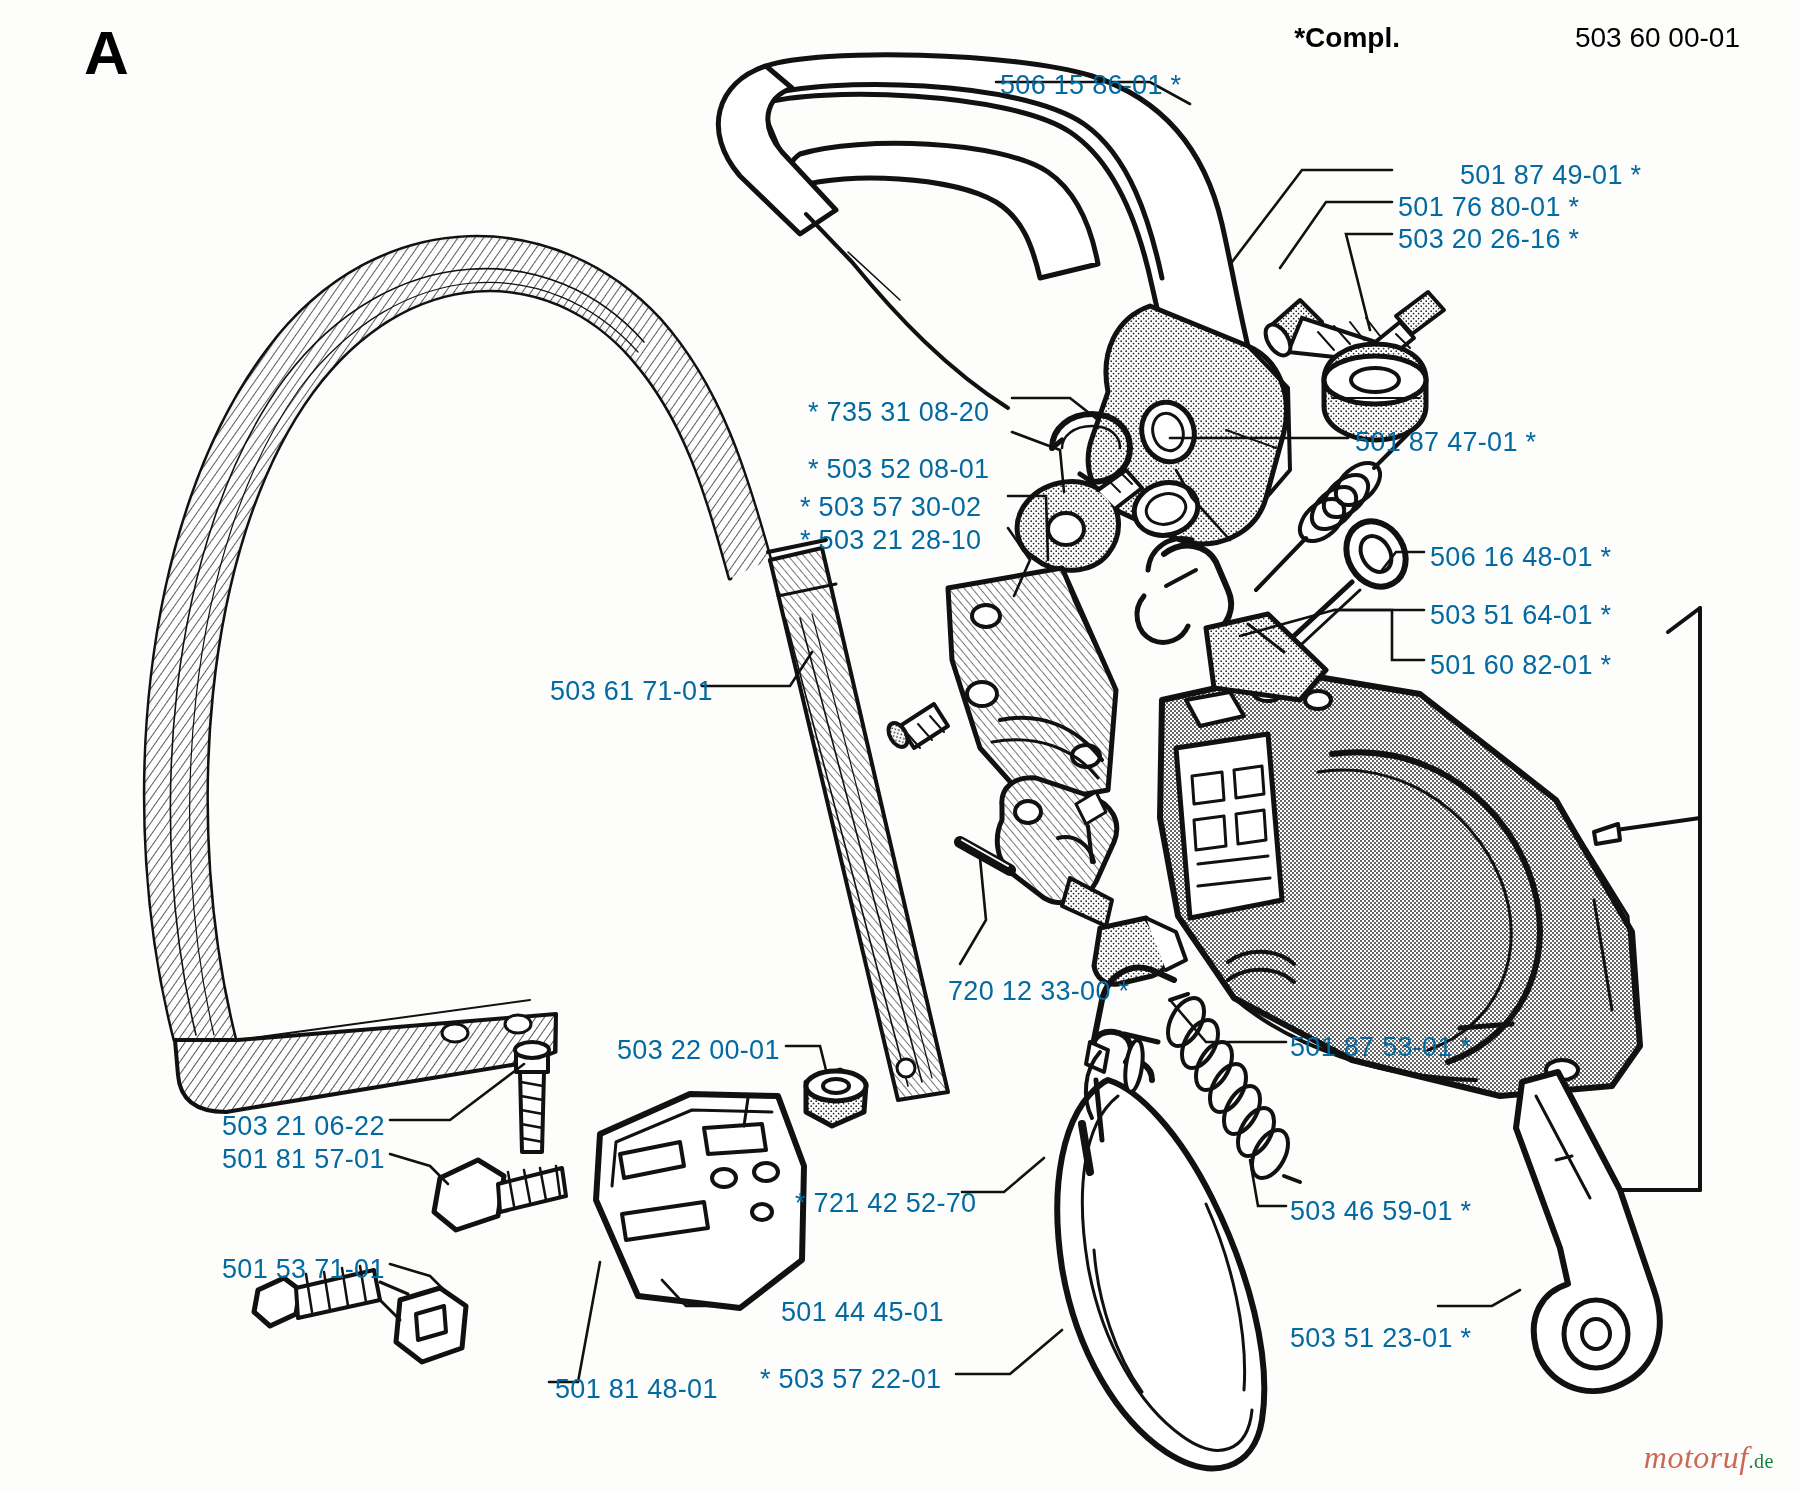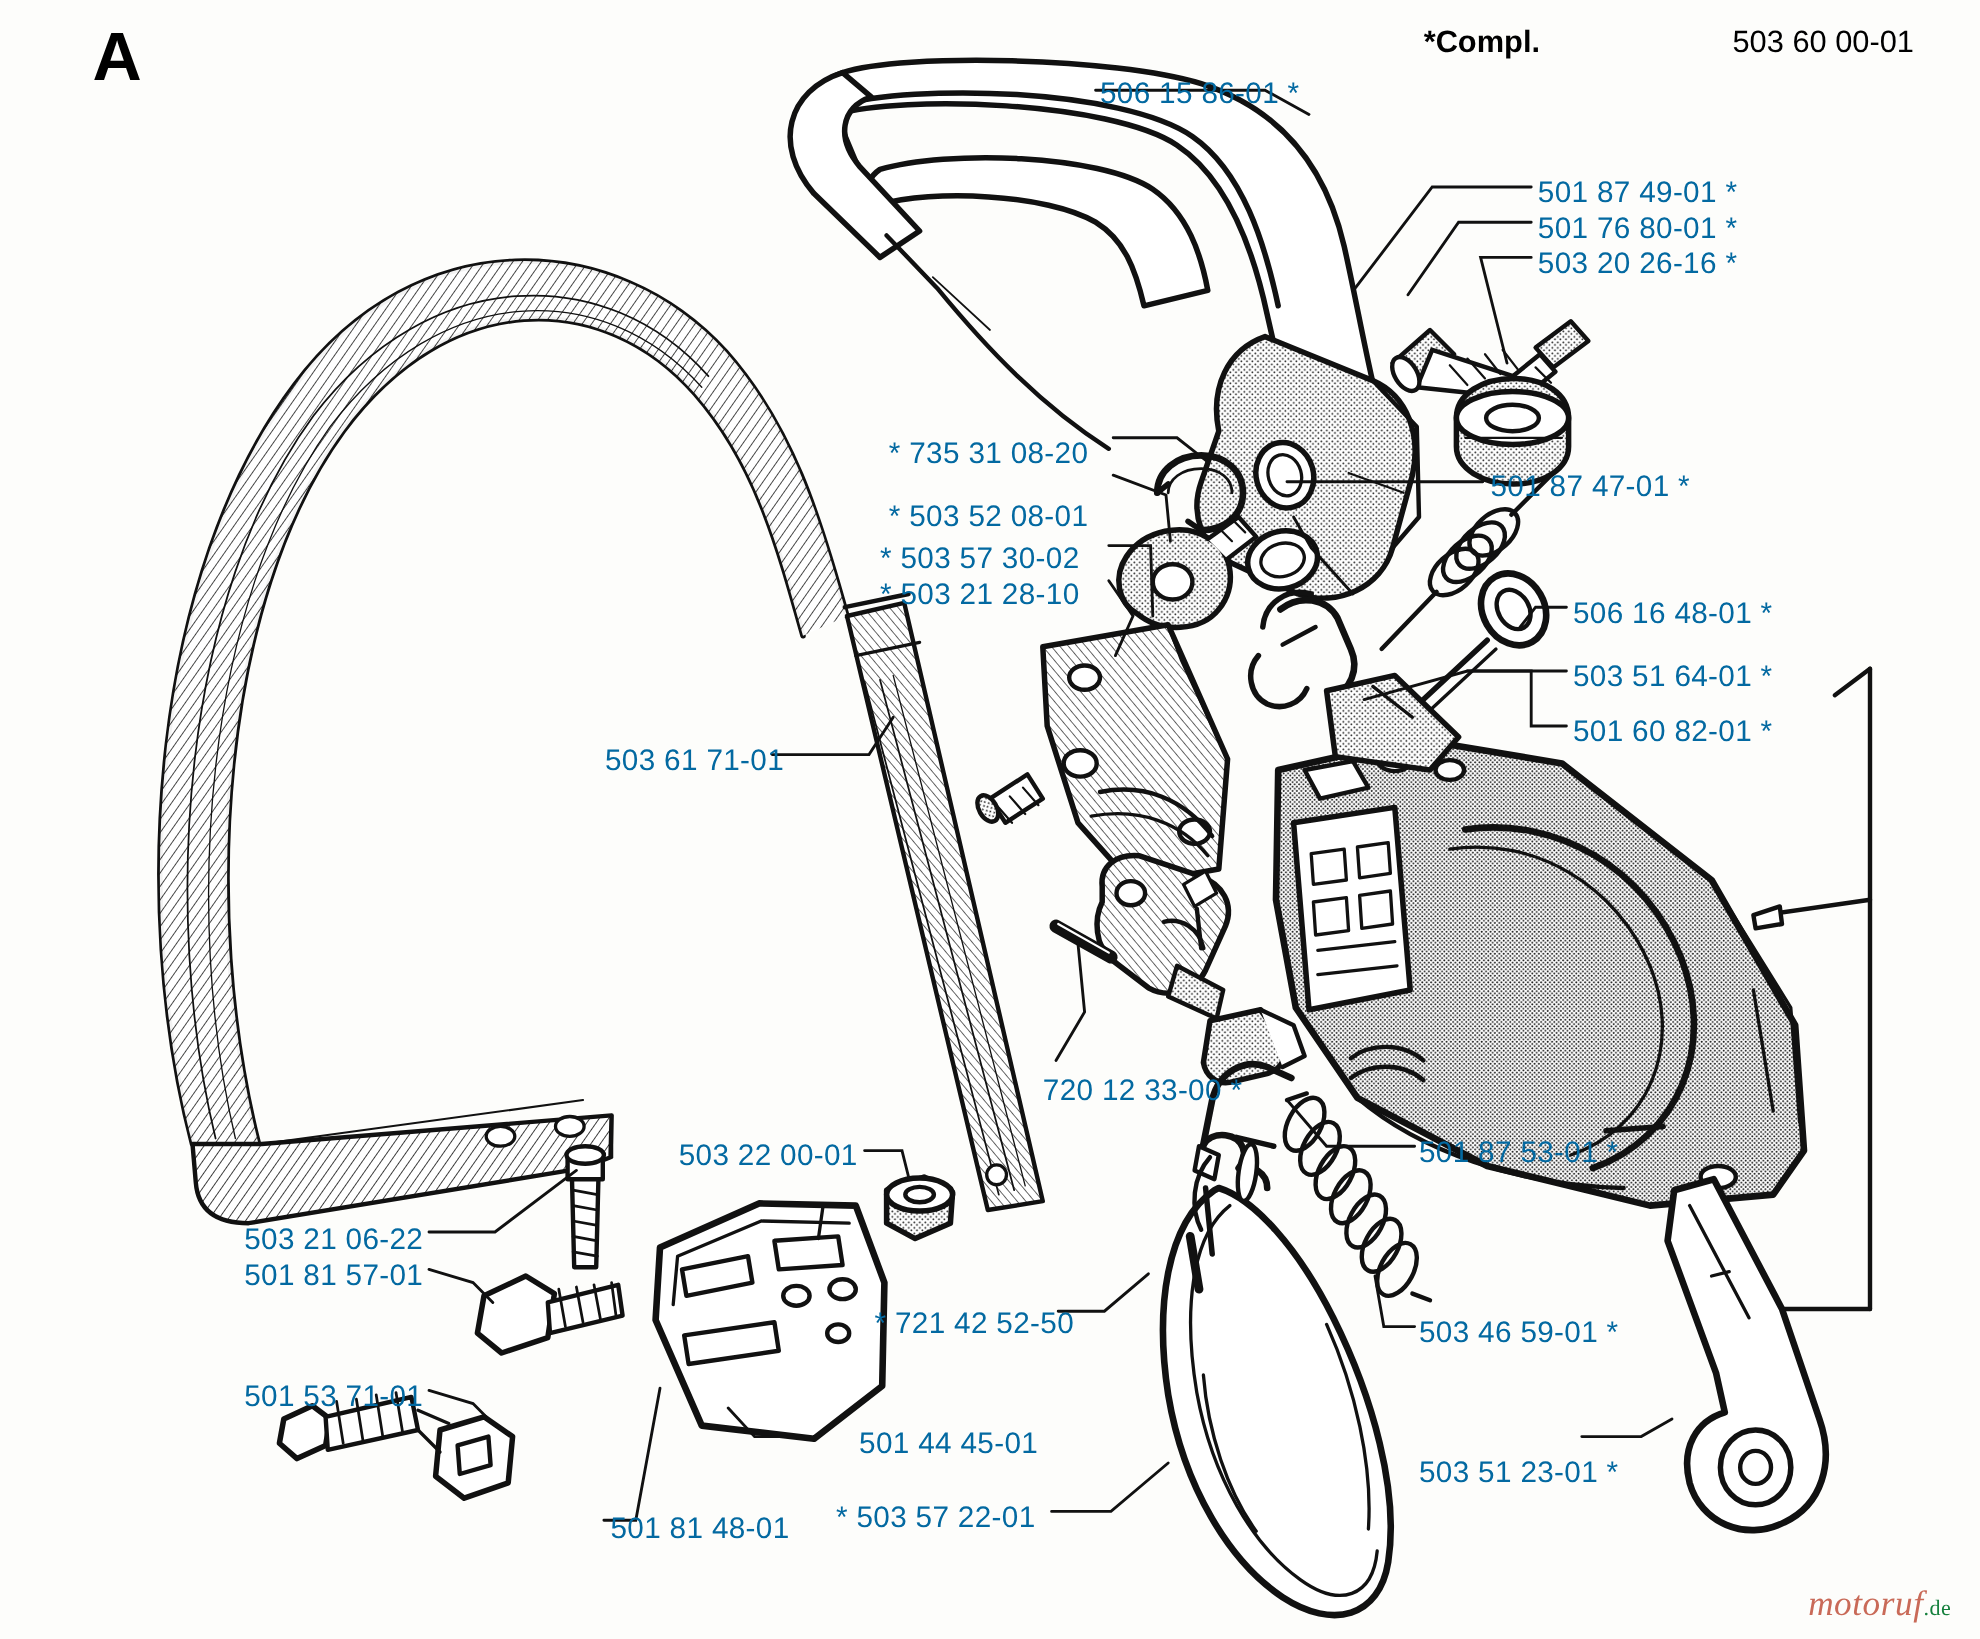--- a/index.html
+++ b/index.html
@@ -433,38 +433,38 @@
   </svg>
 
   <div class="section-letter" style="left:84px; top:22px;">A</div>
 
   <div class="hdr" style="right:400px; top:22px; font-weight:bold;">*Compl.</div>
 
   <div class="hdr" style="right:60px; top:22px;">503 60 00-01</div>
 
   <div id="labels">
       <div class="lbl" style="left: 1000px; top: 68px;">506 15 86-01 *</div>
-      <div class="lbl" style="left: 1398px; top: 158px;">501 87 49-01 *</div>
+      <div class="lbl" style="left: 1460px; top: 158px;">501 87 49-01 *</div>
       <div class="lbl" style="left: 1398px; top: 190px;">501 76 80-01 *</div>
       <div class="lbl" style="left: 1398px; top: 222px;">503 20 26-16 *</div>
       <div class="lbl" style="left: 808px; top: 395px;">* 735 31 08-20</div>
       <div class="lbl" style="left: 808px; top: 428px; margin-top: 24px;">* 503 52 08-01</div>
       <div class="lbl" style="left: 1355px; top: 425px;">501 87 47-01 *</div>
       <div class="lbl" style="left: 800px; top: 490px;">* 503 57 30-02</div>
       <div class="lbl" style="left: 800px; top: 523px;">* 503 21 28-10</div>
       <div class="lbl" style="left: 1430px; top: 540px;">506 16 48-01 *</div>
       <div class="lbl" style="left: 1430px; top: 598px;">503 51 64-01 *</div>
       <div class="lbl" style="left: 1430px; top: 648px;">501 60 82-01 *</div>
       <div class="lbl" style="left: 550px; top: 674px;">503 61 71-01</div>
       <div class="lbl" style="left: 948px; top: 974px;">720 12 33-00 *</div>
       <div class="lbl" style="left: 1290px; top: 1030px;">501 87 53-01 *</div>
       <div class="lbl" style="left: 617px; top: 1033px;">503 22 00-01</div>
       <div class="lbl" style="left: 222px; top: 1109px;">503 21 06-22</div>
       <div class="lbl" style="left: 222px; top: 1142px;">501 81 57-01</div>
-      <div class="lbl" style="left: 795px; top: 1186px;">* 721 42 52-50</div>
+      <div class="lbl" style="left: 795px; top: 1186px;">* 721 42 52-70</div>
       <div class="lbl" style="left: 1290px; top: 1194px;">503 46 59-01 *</div>
       <div class="lbl" style="left: 222px; top: 1252px;">501 53 71-01</div>
       <div class="lbl" style="left: 735px; top: 1295px; margin-left: 46px;">501 44 45-01</div>
       <div class="lbl" style="left: 1290px; top: 1293px; margin-top: 28px;">503 51 23-01 *</div>
       <div class="lbl" style="left: 760px; top: 1362px;">* 503 57 22-01</div>
       <div class="lbl" style="left: 555px; top: 1372px;">501 81 48-01</div>
     </div>
 
   <div class="wm">
     <span>motoruf</span><span class="de">.de</span>

